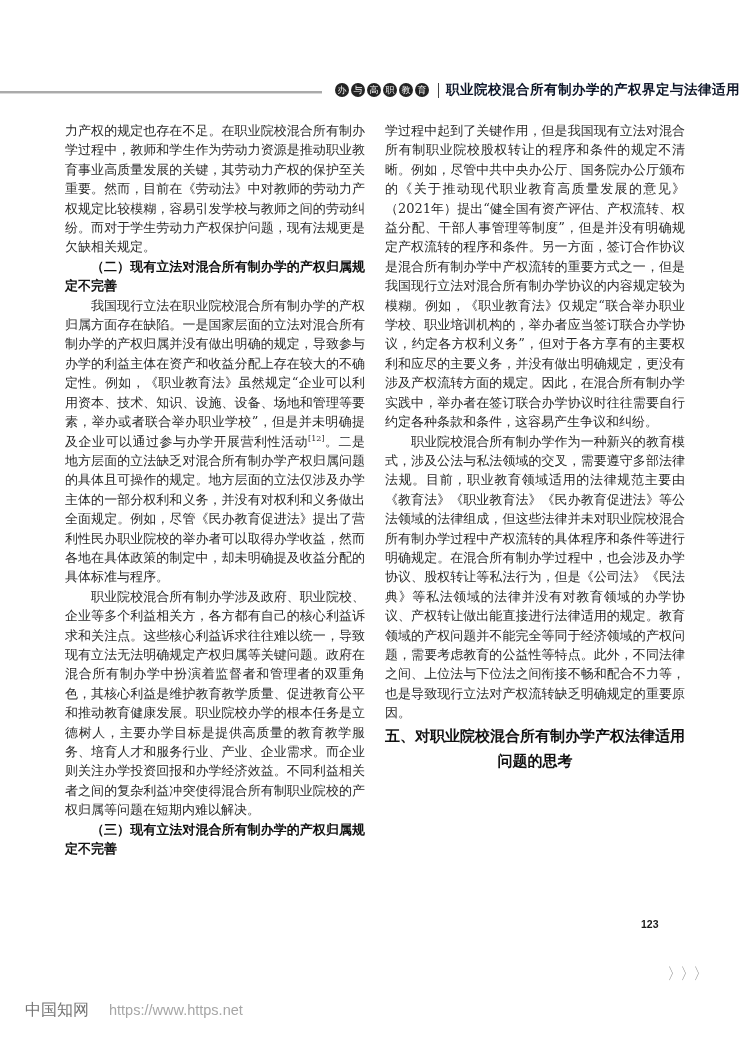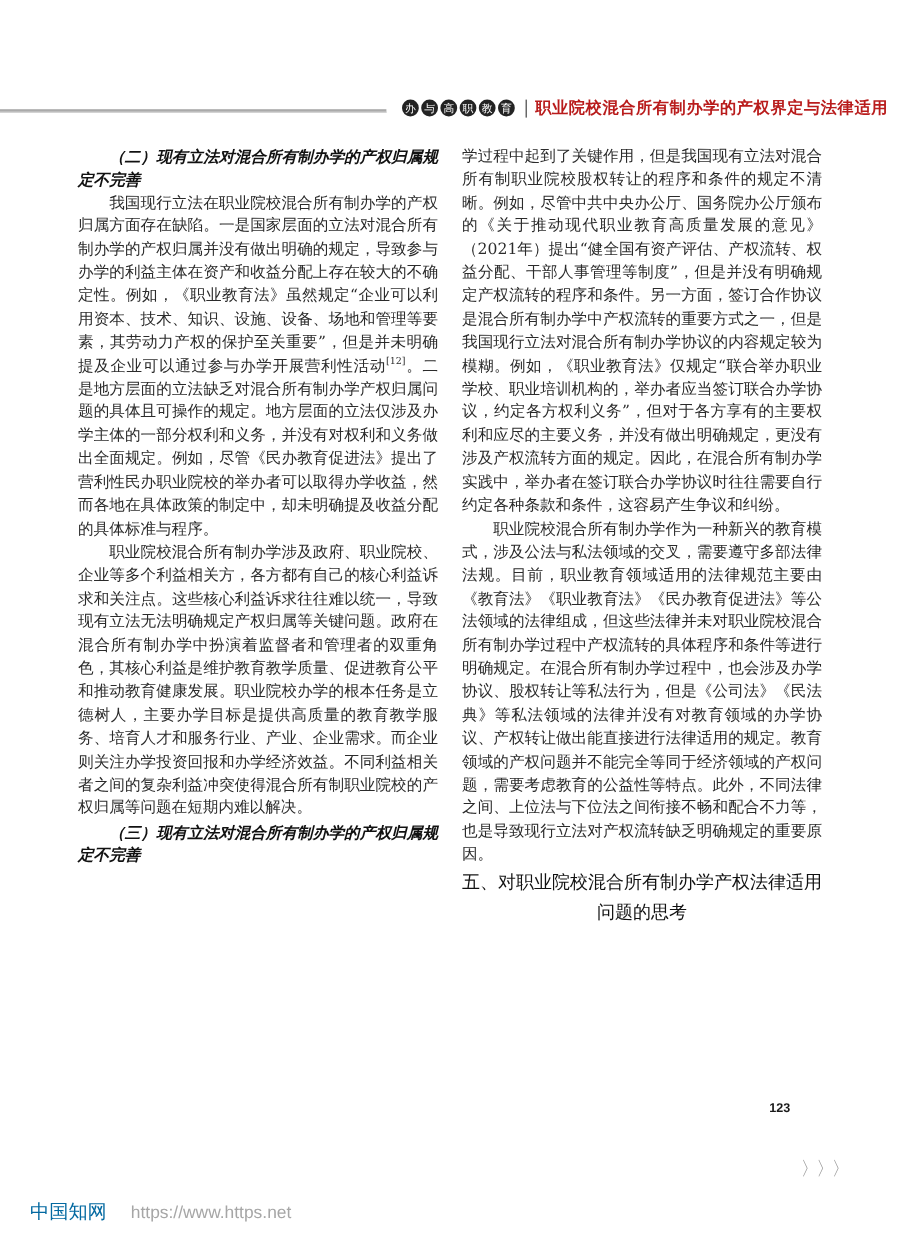--- a/index.html
+++ b/index.html
@@ -54,21 +54,21 @@
   .header-divider {
     width: 1px;
     height: 15px;
     background: #444444;
     margin: 0 7px 0 2px;
   }
   .header-title {
     font-family: "Liberation Sans", sans-serif;
     font-weight: bold;
     font-size: 13.5px;
-    color: #b91c1c;
+    color: #0f172a;
     letter-spacing: 0.5px;
     white-space: nowrap;
   }
 
   
   .columns {
     position: absolute;
     top: 121px;
     left: 65px;
     width: 620px;
@@ -86,25 +86,24 @@
     margin: 0;
     text-indent: 2em;
   }
   .col p.noindent {
     text-indent: 0;
   }
   .subheading {
     font-family: "Liberation Sans", sans-serif;
     font-weight: bold;
     color: #111111;
-    font-style: italic;
   }
   .section-heading {
     font-family: "Liberation Sans", sans-serif;
-    font-weight: normal;
+    font-weight: bold;
     font-size: 15px;
     line-height: 25px;
     text-align: center;
     color: #111111;
     margin: 22px 14px 18px 14px;
     text-indent: 0 !important;
   }
   sup.ref {
     font-size: 8px;
     vertical-align: super;
@@ -134,21 +133,21 @@
     position: absolute;
     left: 25px;
     top: 1000px;
     display: flex;
     align-items: baseline;
     gap: 20px;
   }
   .watermark-name {
     font-family: "Liberation Sans", sans-serif;
     font-size: 16px;
-    color: #0369a1;
+    color: #737373;
   }
   .watermark-url {
     font-family: "Liberation Sans", sans-serif;
     font-size: 14.5px;
     color: #a6a6a6;
   }
 </style>
 </head>
 <body>
 
@@ -164,22 +163,23 @@
       <span class="badge-circle">教</span>
       <span class="badge-circle">育</span>
     </div>
     <div class="header-divider"></div>
     <div class="header-title">职业院校混合所有制办学的产权界定与法律适用</div>
   </div>
 
   <div class="columns">
 
     <div class="col">
+      <p class="noindent">力产权的规定也存在不足。在职业院校混合所有制办学过程中，教师和学生作为劳动力资源是推动职业教育事业高质量发展的关键，其劳动力产权的保护至关重要。然而，目前在《劳动法》中对教师的劳动力产权规定比较模糊，容易引发学校与教师之间的劳动纠纷。而对于学生劳动力产权保护问题，现有法规更是欠缺相关规定。</p>
       <p class="subheading">（二）现有立法对混合所有制办学的产权归属规定不完善</p>
-      <p><span>我国现行立法在职业院校混合所有制办学的产权归属方面存在缺陷。一是国家层面的立法对混合所有制办学的产权归属并没有做出明确的规定，导致参与办学的利益主体在资产和收益分配上存在较大的不确定性。例如，《职业教育法》虽然规定“企业可以利用资本、技术、知识、设施、设备、场地和管理等要素，其劳动力产权的保护至关重要”，但是并未明确提及企业可以通过参与办学开展营利性活动</span><sup class="ref">[12]</sup><span>。二是地方层面的立法缺乏对混合所有制办学产权归属问题的具体且可操作的规定。地方层面的立法仅涉及办学主体的一部分权利和义务，并没有对权利和义务做出全面规定。例如，尽管《民办教育促进法》提出了营利性民办职业院校的举办者可以取得办学收益，然而各地在具体政策的制定中，却未明确提及收益分配的具体标准与程序。</span></p>
+      <p><span>我国现行立法在职业院校混合所有制办学的产权归属方面存在缺陷。一是国家层面的立法对混合所有制办学的产权归属并没有做出明确的规定，导致参与办学的利益主体在资产和收益分配上存在较大的不确定性。例如，《职业教育法》虽然规定“企业可以利用资本、技术、知识、设施、设备、场地和管理等要素，举办或者联合举办职业学校”，但是并未明确提及企业可以通过参与办学开展营利性活动</span><sup class="ref">[12]</sup><span>。二是地方层面的立法缺乏对混合所有制办学产权归属问题的具体且可操作的规定。地方层面的立法仅涉及办学主体的一部分权利和义务，并没有对权利和义务做出全面规定。例如，尽管《民办教育促进法》提出了营利性民办职业院校的举办者可以取得办学收益，然而各地在具体政策的制定中，却未明确提及收益分配的具体标准与程序。</span></p>
       <p>职业院校混合所有制办学涉及政府、职业院校、企业等多个利益相关方，各方都有自己的核心利益诉求和关注点。这些核心利益诉求往往难以统一，导致现有立法无法明确规定产权归属等关键问题。政府在混合所有制办学中扮演着监督者和管理者的双重角色，其核心利益是维护教育教学质量、促进教育公平和推动教育健康发展。职业院校办学的根本任务是立德树人，主要办学目标是提供高质量的教育教学服务、培育人才和服务行业、产业、企业需求。而企业则关注办学投资回报和办学经济效益。不同利益相关者之间的复杂利益冲突使得混合所有制职业院校的产权归属等问题在短期内难以解决。</p>
       <p class="subheading">（三）现有立法对混合所有制办学的产权归属规定不完善</p>
     </div>
 
     <div class="col">
       <p class="noindent">学过程中起到了关键作用，但是我国现有立法对混合所有制职业院校股权转让的程序和条件的规定不清晰。例如，尽管中共中央办公厅、国务院办公厅颁布的《关于推动现代职业教育高质量发展的意见》（2021年）提出“健全国有资产评估、产权流转、权益分配、干部人事管理等制度”，但是并没有明确规定产权流转的程序和条件。另一方面，签订合作协议是混合所有制办学中产权流转的重要方式之一，但是我国现行立法对混合所有制办学协议的内容规定较为模糊。例如，《职业教育法》仅规定“联合举办职业学校、职业培训机构的，举办者应当签订联合办学协议，约定各方权利义务”，但对于各方享有的主要权利和应尽的主要义务，并没有做出明确规定，更没有涉及产权流转方面的规定。因此，在混合所有制办学实践中，举办者在签订联合办学协议时往往需要自行约定各种条款和条件，这容易产生争议和纠纷。</p>
       <p>职业院校混合所有制办学作为一种新兴的教育模式，涉及公法与私法领域的交叉，需要遵守多部法律法规。目前，职业教育领域适用的法律规范主要由《教育法》《职业教育法》《民办教育促进法》等公法领域的法律组成，但这些法律并未对职业院校混合所有制办学过程中产权流转的具体程序和条件等进行明确规定。在混合所有制办学过程中，也会涉及办学协议、股权转让等私法行为，但是《公司法》《民法典》等私法领域的法律并没有对教育领域的办学协议、产权转让做出能直接进行法律适用的规定。教育领域的产权问题并不能完全等同于经济领域的产权问题，需要考虑教育的公益性等特点。此外，不同法律之间、上位法与下位法之间衔接不畅和配合不力等，也是导致现行立法对产权流转缺乏明确规定的重要原因。</p>
       <p class="section-heading">五、对职业院校混合所有制办学产权法律适用问题的思考</p>
     </div>
 

